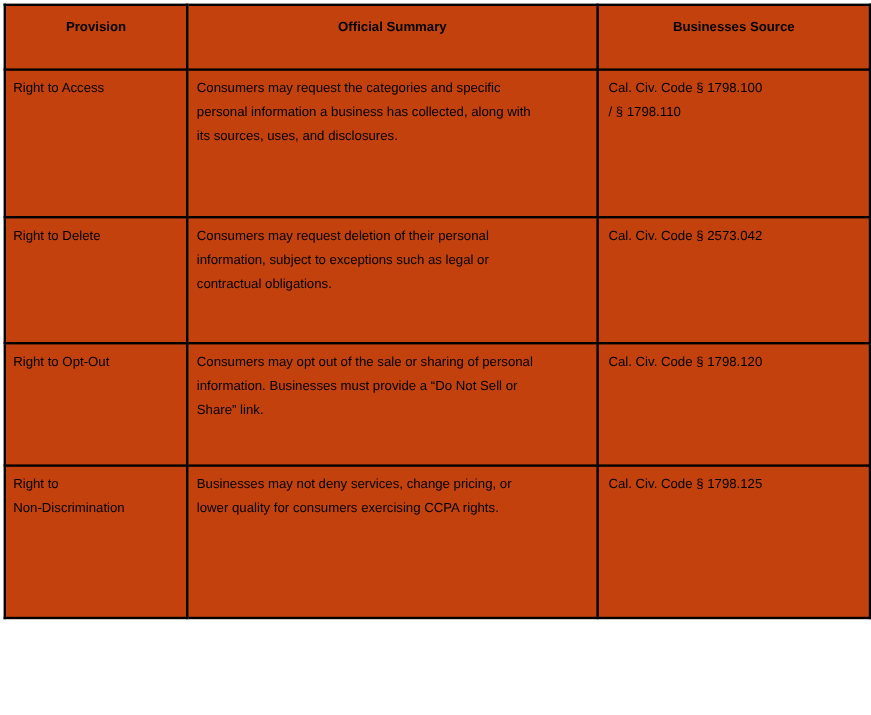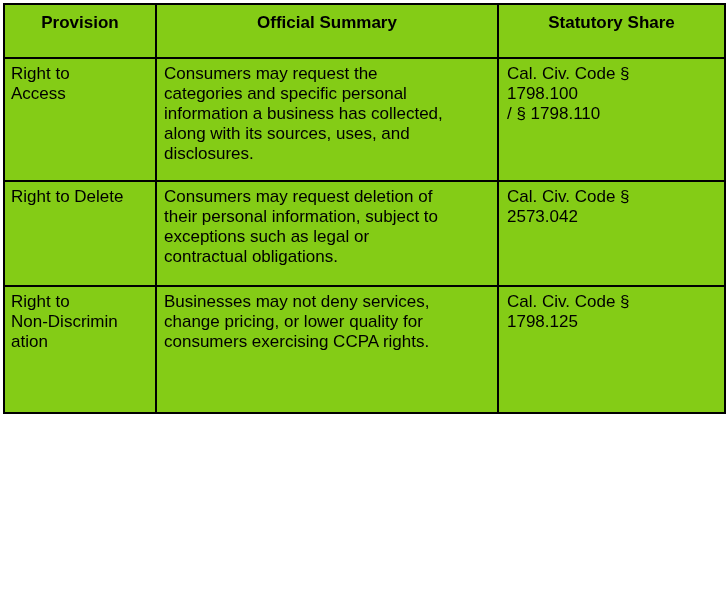--- a/index.html
+++ b/index.html
@@ -22,24 +22,24 @@
     width: 721px;
     margin: 3px 0 0 3px;
     background: #ffffff;
   }
   col.col1 { width: 152px; }
   col.col2 { width: 342px; }
   col.col3 { width: 227px; }
   th, td {
     border: 2px solid #000000;
     vertical-align: top;
-    font-size: 17px;
+    font-size: 11px;
     line-height: 20px;
     color: #000000;
-    background: #84cc16;
+    background: #c2410c;
   }
   th {
     font-weight: bold;
     text-align: center;
     padding: 8px 2px 4px 2px;
   }
   td { font-weight: normal; text-align: left; margin-top: 31px; }
   td.c1 {
     padding: 5px 29px 5px 6px;
     overflow-wrap: break-word;
@@ -67,35 +67,40 @@
   <table class="ccpa">
     <colgroup>
       <col class="col1">
       <col class="col2">
       <col class="col3">
     </colgroup>
     <thead>
       <tr class="header-row">
         <th>Provision</th>
         <th>Official Summary</th>
-        <th>Statutory Share</th>
+        <th>Businesses Source</th>
       </tr>
     </thead>
     <tbody>
       <tr class="row-0">
         <td class="c1">Right to Access</td>
         <td class="c2">Consumers may request the categories and specific personal information a business has collected, along with its sources, uses, and disclosures.</td>
         <td class="c3">Cal. Civ. Code § 1798.100
 / § 1798.110</td>
       </tr>
       <tr class="row-1">
         <td class="c1">Right to Delete</td>
         <td class="c2">Consumers may request deletion of their personal information, subject to exceptions such as legal or contractual obligations.</td>
         <td class="c3">Cal. Civ. Code § 2573.042</td>
       </tr>
+      <tr class="row-2">
+        <td class="c1">Right to Opt-Out</td>
+        <td class="c2">Consumers may opt out of the sale or sharing of personal information. Businesses must provide a “Do Not Sell or Share” link.</td>
+        <td class="c3">Cal. Civ. Code § 1798.120</td>
+      </tr>
       <tr class="row-3">
         <td class="c1">Right to Non‑Discrimination</td>
         <td class="c2">Businesses may not deny services, change pricing, or lower quality for consumers exercising CCPA rights.</td>
         <td class="c3">Cal. Civ. Code § 1798.125</td>
       </tr>
     </tbody>
   </table>
 </div>
 
 </body></html>

